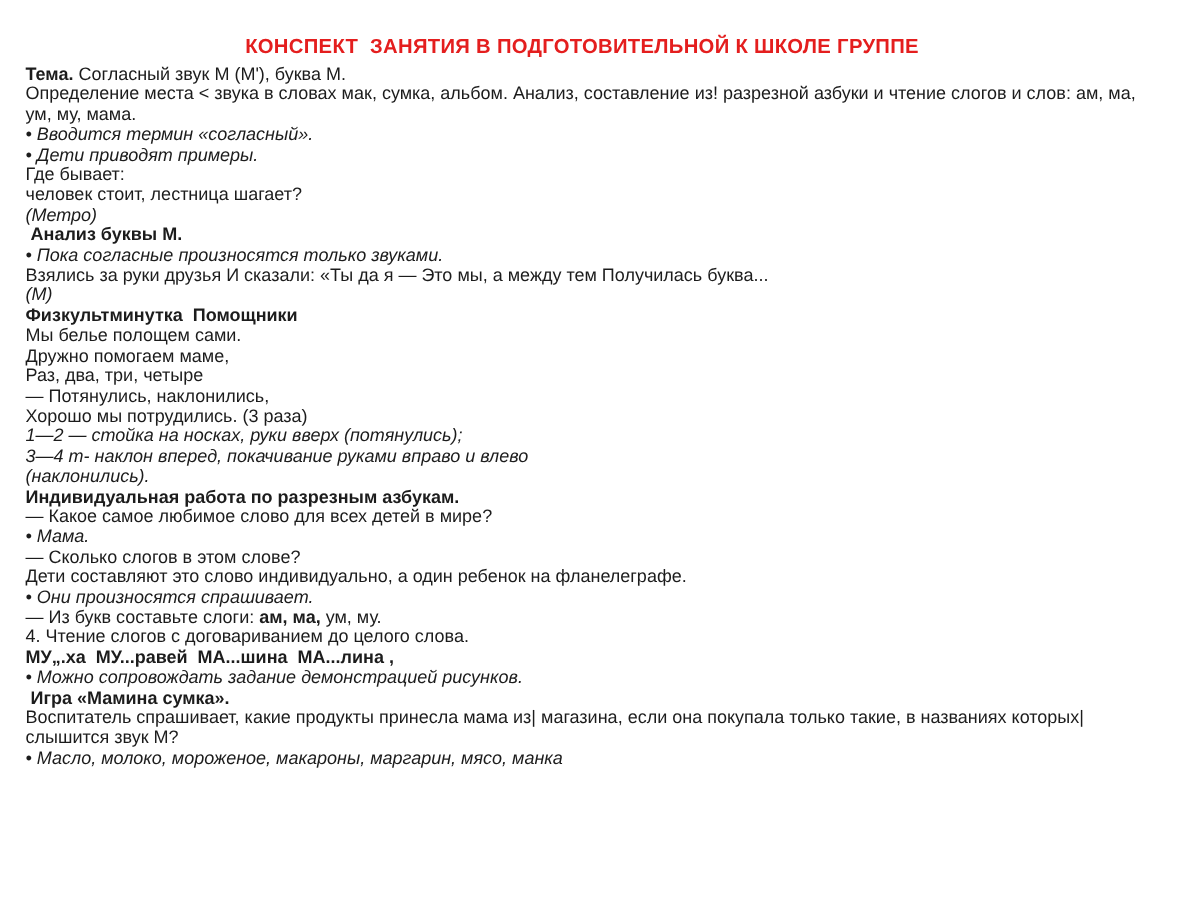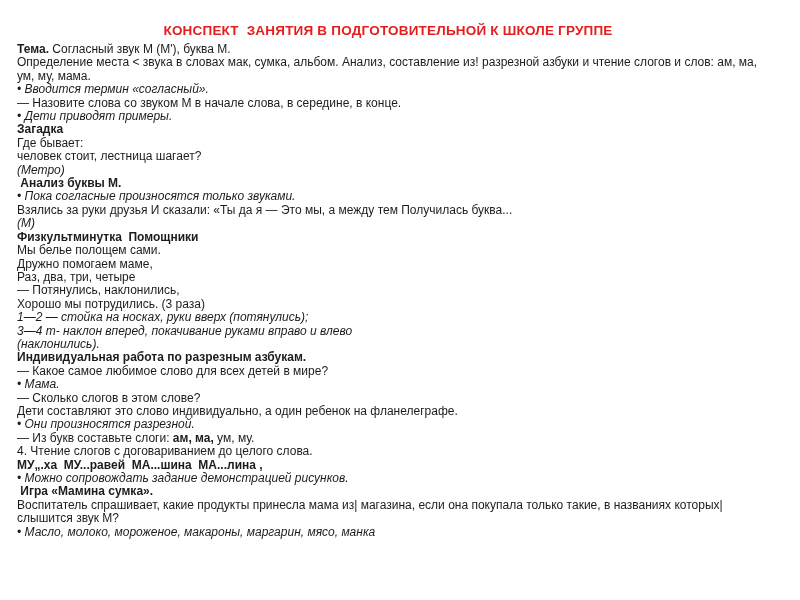--- a/index.html
+++ b/index.html
@@ -37,23 +37,21 @@
 </style>
 </head>
 <body>
 
 <div class="page">
   <div class="doc-title" style="color: rgb(228, 30, 30);">КОНСПЕКТ  ЗАНЯТИЯ В ПОДГОТОВИТЕЛЬНОЙ К ШКОЛЕ ГРУППЕ</div>
   <div class="content">
       <div class="line"><span class="b ">Тема.</span><span class=""> Согласный звук М (М'), буква М.</span></div>
       <div class="line"><span class="">Определение места &lt; звука в словах мак, сумка, альбом. Анализ, составление из! разрезной азбуки и чтение слогов и слов: ам, ма, ум, му, мама.</span></div>
       <div class="line"><span class="i">• Вводится термин «согласный».</span></div>
-      <div class="line"><span class="">— Назовите слова со звуком М в начале слова, в середине, в конце.</span></div>
       <div class="line"><span class="i">• Дети приводят примеры.</span></div>
-      <div class="line"><span class="b ">Загадка</span></div>
       <div class="line"><span class="">Где бывает:</span></div>
       <div class="line"><span class="">человек стоит, лестница шагает?</span></div>
       <div class="line"><span class="i">(Метро)</span></div>
       <div class="line"><span class="b "> Анализ буквы М.</span></div>
       <div class="line"><span class="i">• Пока согласные произносятся только звуками.</span></div>
       <div class="line"><span class="">Взялись за руки друзья И сказали: «Ты да я — Это мы, а между тем Получилась буква...</span></div>
       <div class="line"><span class="i">(М)</span></div>
       <div class="line"><span class="b ">Физкультминутка  Помощники</span></div>
       <div class="line"><span class="">Мы белье полощем сами.</span></div>
       <div class="line"><span class="">Дружно помогаем маме,</span></div>
@@ -61,21 +59,21 @@
       <div class="line"><span class="">— Потянулись, наклонились,</span></div>
       <div class="line"><span class="">Хорошо мы потрудились. (3 раза)</span></div>
       <div class="line"><span class="i">1—2 — стойка на носках, руки вверх (потянулись);</span></div>
       <div class="line"><span class="i">3—4 т- наклон вперед, покачивание руками вправо и влево</span></div>
       <div class="line"><span class="i">(наклонились).</span></div>
       <div class="line"><span class="b ">Индивидуальная работа по разрезным азбукам.</span></div>
       <div class="line"><span class="">— Какое самое любимое слово для всех детей в мире?</span></div>
       <div class="line"><span class="i">• Мама.</span></div>
       <div class="line"><span class="">— Сколько слогов в этом слове?</span></div>
       <div class="line"><span class="">Дети составляют это слово индивидуально, а один ребенок на фланелеграфе.</span></div>
-      <div class="line"><span class="i">• Они произносятся разрезной.</span></div>
+      <div class="line"><span class="i">• Они произносятся спрашивает.</span></div>
       <div class="line"><span class="">— Из букв составьте слоги: </span><span class="b ">ам, ма,</span><span class=""> ум, му.</span></div>
       <div class="line"><span class="">4. Чтение слогов с договариванием до целого слова.</span></div>
       <div class="line"><span class="b ">МУ„.ха  МУ...равей  МА...шина  МА...лина ,</span></div>
       <div class="line"><span class="i">• Можно сопровождать задание демонстрацией рисунков.</span></div>
       <div class="line"><span class="b "> Игра «Мамина сумка».</span></div>
       <div class="line"><span class="">Воспитатель спрашивает, какие продукты принесла мама из| магазина, если она покупала только такие, в названиях которых|слышится звук М?</span></div>
       <div class="line"><span class="i">• Масло, молоко, мороженое, макароны, маргарин, мясо, манка</span></div>
     </div>
 </div>
 

